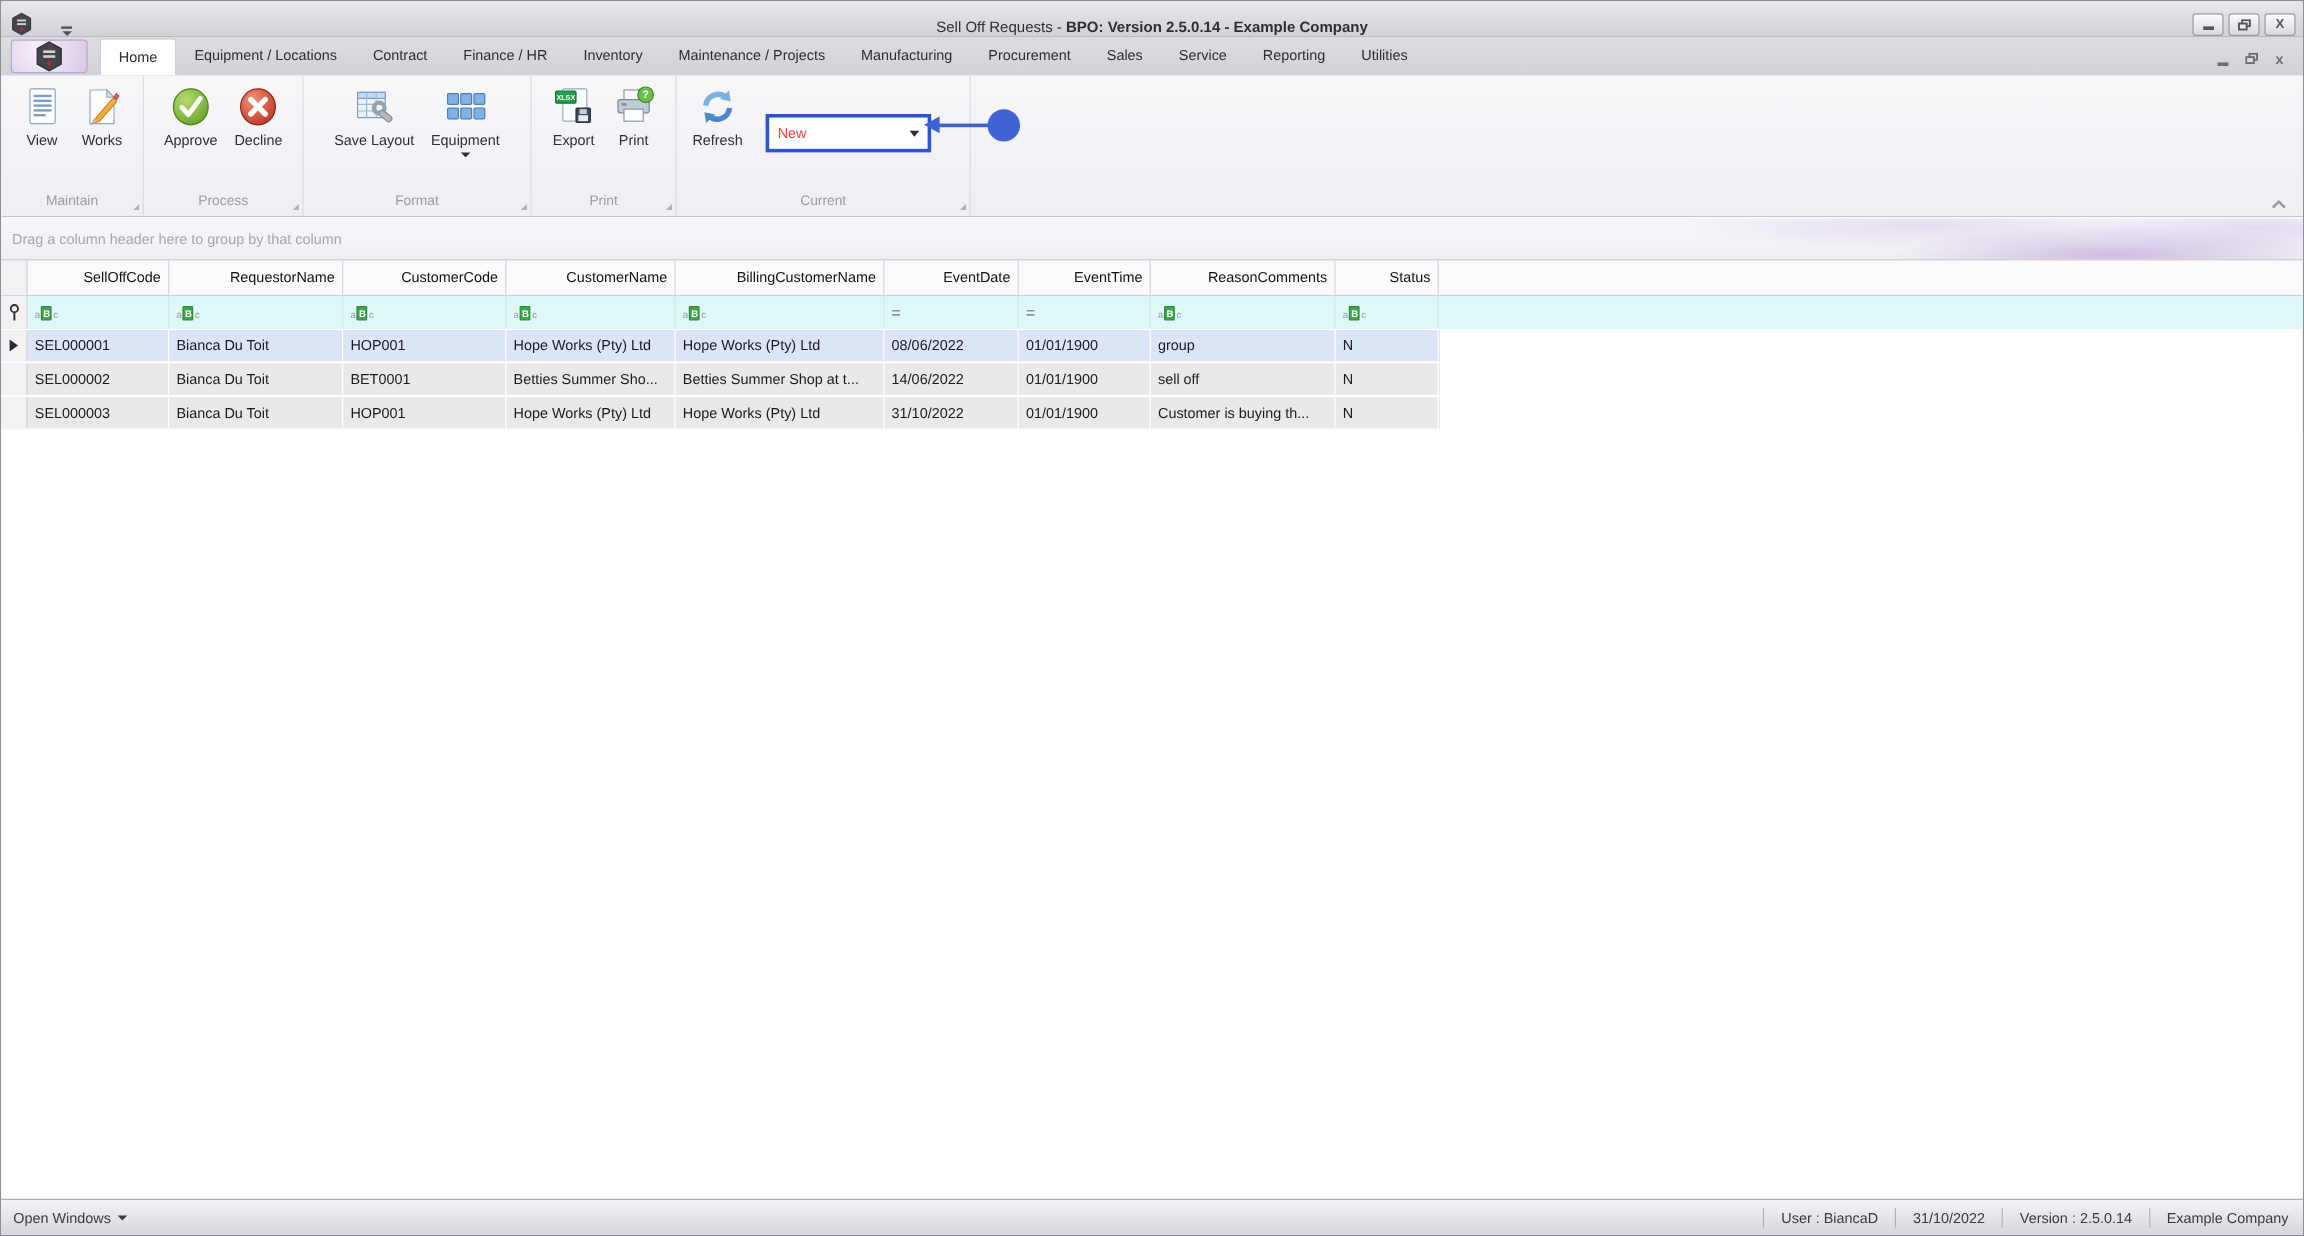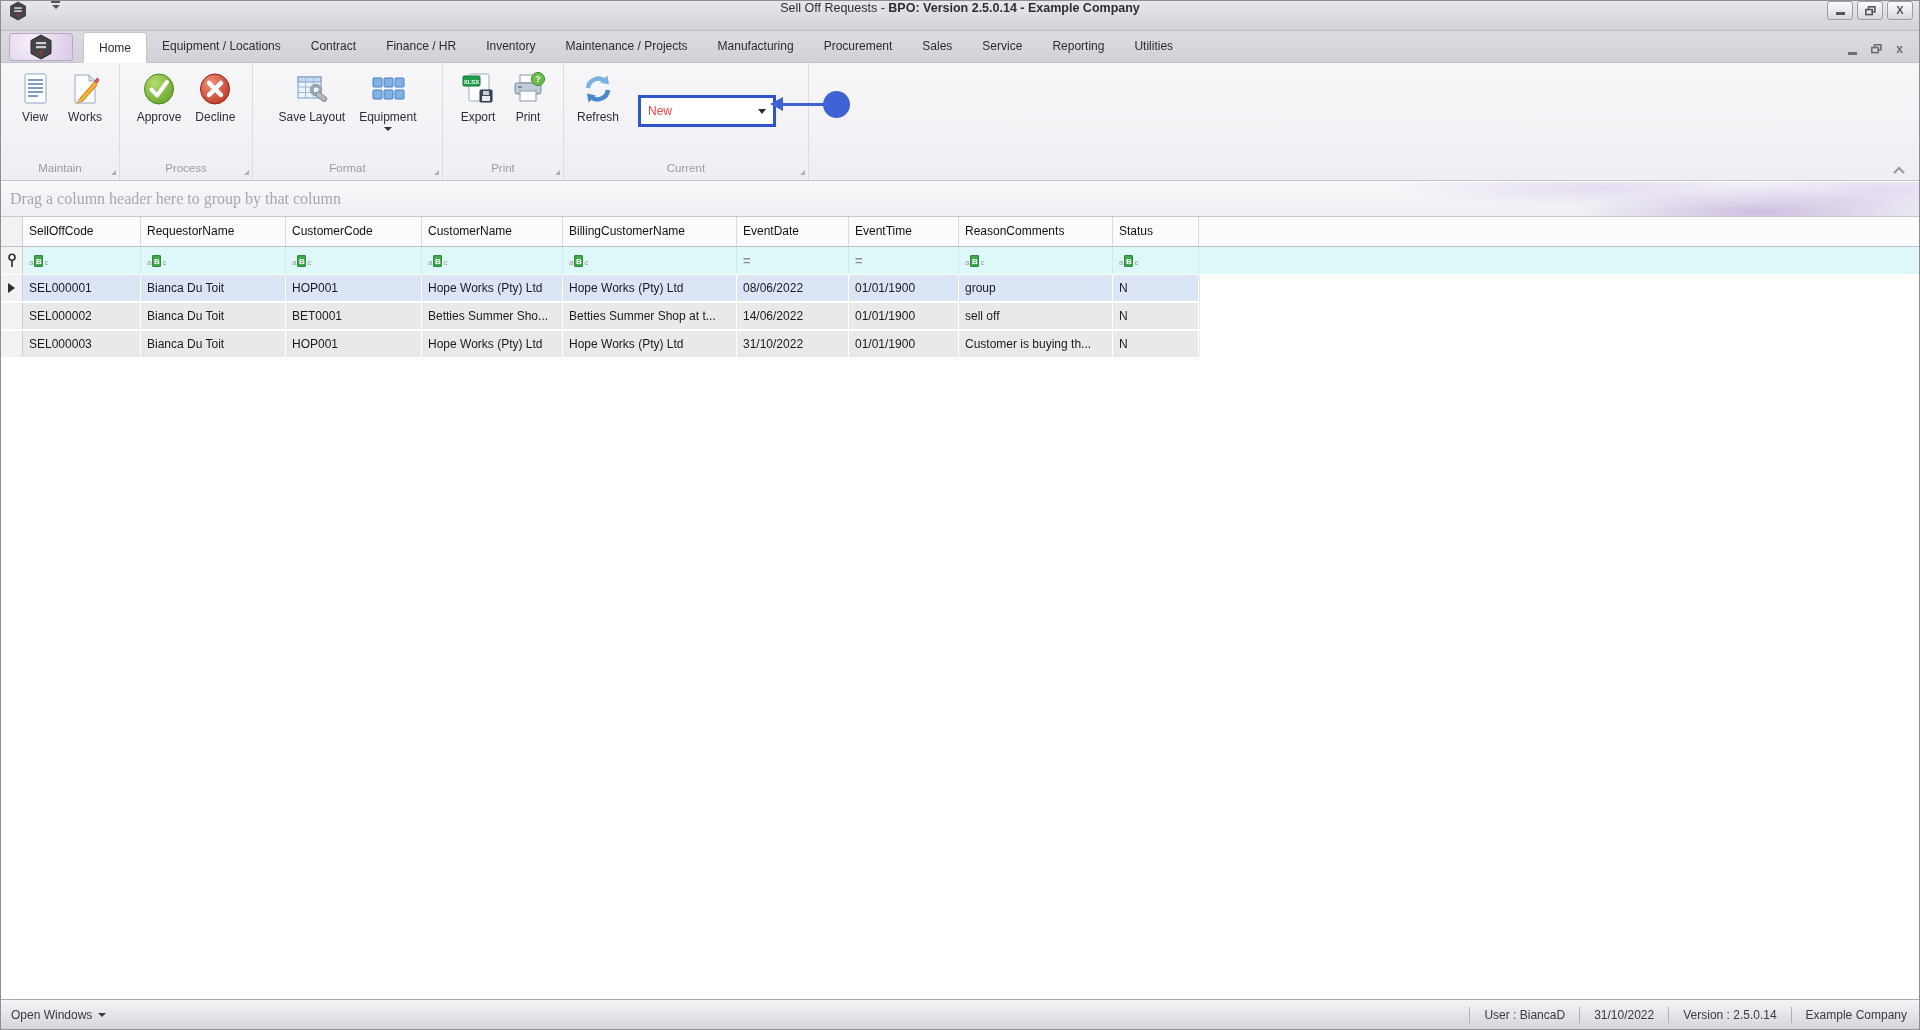--- a/index.html
+++ b/index.html
@@ -4,21 +4,21 @@
 <style>
   * { margin:0; padding:0; box-sizing:border-box; }
   html,body { width:1920px; height:1030px; overflow:hidden;
     font-family:"Liberation Sans", sans-serif; background:#fff; }
   .window { width:1920px; height:1030px; display:flex; flex-direction:column;
     border:1px solid #8f8e96; background:#fff; }
 
   
   .titlebar { position:relative; height:30px; flex:0 0 30px;
     background:linear-gradient(#e8e7ec,#d2d1d8); border-bottom:1px solid #bdbcc4;
-    display:flex; align-items:flex-start; padding:0 6px; }
+    display:flex; align-items:flex-end; padding:0 6px; }
   .app-ico { width:18px; height:20px; margin-left:2px; }
   .qat-drop { margin-left:24px; display:flex; flex-direction:column; align-items:center; }
   .qat-drop .bar { width:9px; height:2px; background:#55545c; margin-bottom:2px; }
   .qat-drop .tri { width:0; height:0; border-left:4px solid transparent; border-right:4px solid transparent; border-top:4px solid #55545c; }
   .tb-title { position:absolute; left:0; right:0; text-align:center; font-size:12.5px; color:#2e2e33; pointer-events:none; }
   .tb-title .main { font-weight:bold; }
   .win-controls { margin-left:auto; display:flex; gap:4px; }
   .wbtn { width:26px; height:19px; border:1px solid #9e9da5; border-radius:3px;
     background:linear-gradient(#fcfcfe,#d7d7de); box-shadow:inset 0 1px 0 #fff;
     display:flex; align-items:center; justify-content:center; color:#55555e; }
@@ -61,25 +61,25 @@
 
   
   .groupby { position:relative; height:36px; flex:0 0 36px;
     border-top:1px solid #fbfbfc; border-bottom:1px solid #c9c8cf;
     background:
       radial-gradient(ellipse 260px 34px at 1760px 30px, rgba(148,110,198,0.38), rgba(148,110,198,0) 70%),
       radial-gradient(ellipse 300px 26px at 1600px 6px, rgba(190,165,225,0.30), rgba(190,165,225,0) 70%),
       radial-gradient(ellipse 220px 30px at 1880px 8px, rgba(205,185,232,0.45), rgba(205,185,232,0) 70%),
       linear-gradient(#f8f7fa,#efeef2);
     display:flex; align-items:center; }
-  .groupby .hint { font-size:16px; color:#a8a7ad; padding-left:9px;font-family:Liberation Serif, serif; }
+  .groupby .hint { font-size:12px; color:#a8a7ad; padding-left:9px; }
 
   
   .gridhead { display:flex; height:30px; flex:0 0 30px; background:#fbfbfd;
-    border-bottom:1px solid #c2c1c9; font-size:12px; color:#111; }
+    border-bottom:1px solid #c2c1c9; font-size:12px; color:#111;text-align:right; }
   .gridhead .cell { border-right:1px solid #d8d8dd; line-height:28px; padding:0 6px;
     white-space:nowrap; overflow:hidden; }
   .gridhead .fill { flex:1; border-right:none; }
   .filterrow { display:flex; height:28px; flex:0 0 28px; background:#def7f8; border-bottom:1px solid #fff; }
   .filterrow .cell { border-right:1px solid #c9ecee; display:flex; align-items:center; padding:0 6px; }
   .row { display:flex; height:28px; flex:0 0 28px; background:#e9e9ea; border-bottom:2px solid #fff;
     font-size:12px; color:#1a1a1f; width:1199px; }
   .row .cell { border-right:1px solid #fff; line-height:26px; padding:0 6px; white-space:nowrap; overflow:hidden; }
   .row.selected { background:#dbe5f6; }
   .ind { width:22px; flex:0 0 22px; background:#f2f2f5; border-right:1px solid #cfcfd6 !important;

